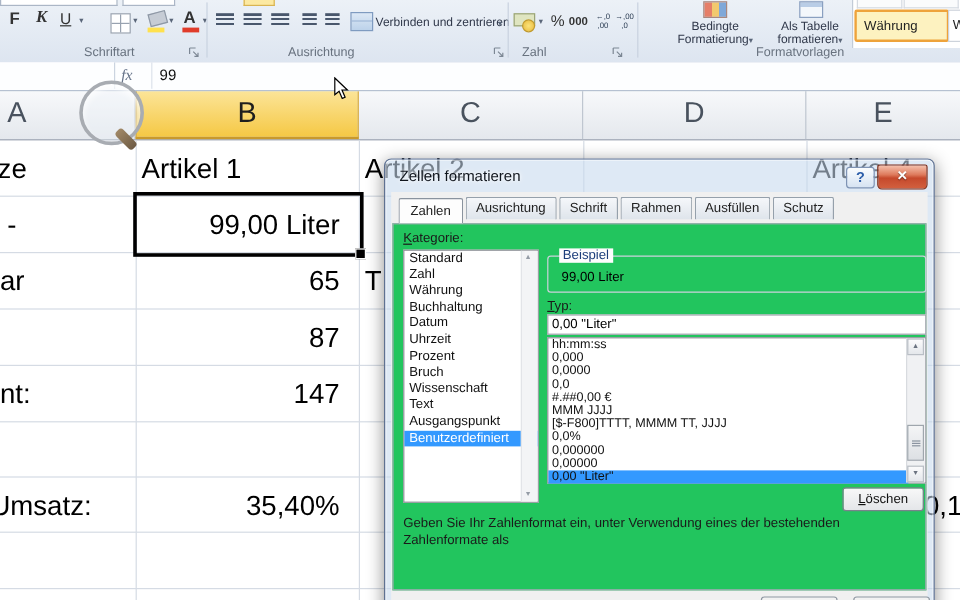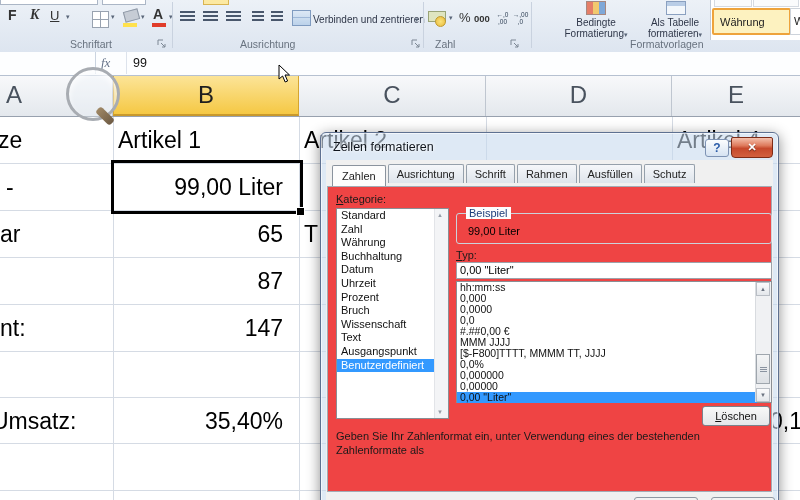--- a/index.html
+++ b/index.html
@@ -81,21 +81,21 @@
        font-size:12px;font-weight:bold;color:#2B5DA9;text-align:center;line-height:17px;box-sizing:border-box;}
   .closebtn{left:410px;top:4px;width:42px;height:21px;border-radius:2px 2px 4px 4px;
        background:linear-gradient(#F4C0AC,#DE7A5C 40%,#C6492C 55%,#D2603F);border:1px solid #7E2B16;
        font-size:11px;font-weight:bold;color:#fff;text-align:center;line-height:19px;
        text-shadow:0 1px 1px rgba(0,0,0,.5);box-sizing:border-box;}
   .dlg-body{left:5px;top:27px;width:447px;height:353px;background:#F0F0F0;}
   .tabs{position:absolute;left:6px;top:4px;height:23px;display:flex;align-items:flex-start;}
   .tab{border:1px solid #95A0AB;border-bottom:none;border-radius:2px 2px 0 0;
        background:linear-gradient(#F5F7FA,#DEE4EB);padding:3px 8px;font-size:11px;color:#222;margin-right:2px;}
   .tab.on{background:#FDFDFD;padding:4px 9px;position:relative;top:1px;border-color:#8A939E;z-index:3;}
-  .page{left:1px;top:26px;width:445px;height:306px;background:#ef4444;border:1px solid #A3ABB5;box-sizing:border-box;}
+  .page{left:1px;top:26px;width:445px;height:306px;background:#22c55e;border:1px solid #A3ABB5;box-sizing:border-box;}
   .lbl{font-size:11px;color:#1A1A1A;}
   .ul1::first-letter{text-decoration:underline;}
   .katlist{left:8px;top:21px;width:113px;height:211px;border:1px solid #8A8E94;background:#fff;box-sizing:border-box;}
   .katlist .it{font-size:11px;line-height:13.6px;padding-left:4px;color:#111;white-space:nowrap;}
   .it.sel{background:#3399FF;color:#fff;}
   .ksb{position:absolute;right:0;top:0;bottom:0;width:13px;background:#F3F4F6;border-left:1px solid #E2E4E8;}
   .ksb span{position:absolute;left:2px;font-size:6px;color:#959CA6;}
   .grpbox{left:128px;top:26px;width:316px;height:31px;border:1px solid #CBD2DB;border-radius:3px;box-sizing:border-box;}
   .legend{left:138px;top:20px;background:#FDFDFD;padding:0 3px;font-size:11px;color:#1C3D7A;}
   .exval{left:140px;top:38px;font-size:11px;color:#000;}

